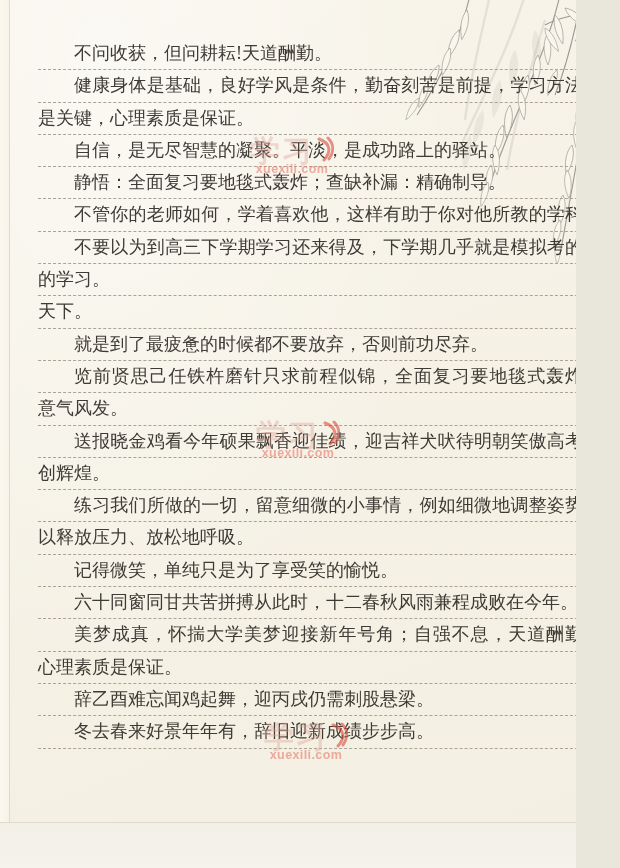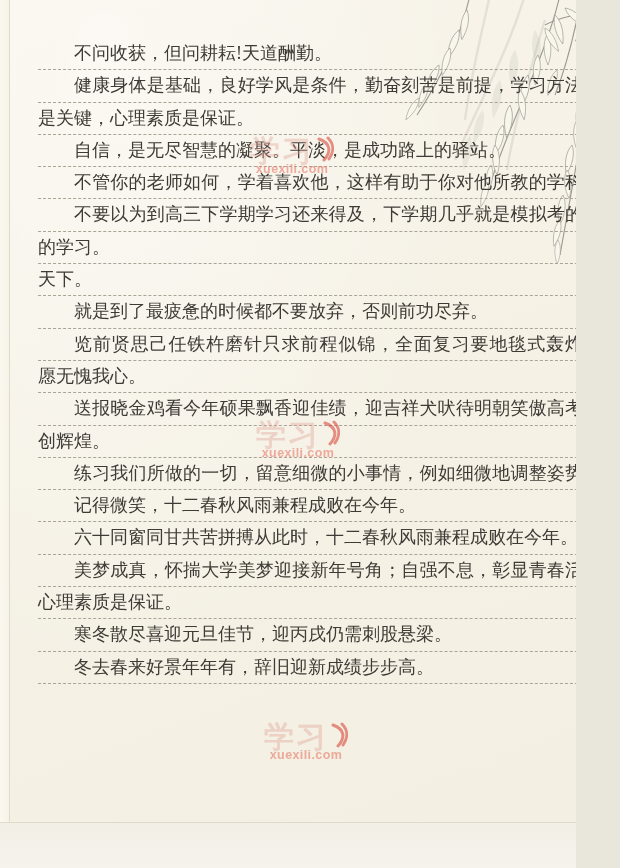--- a/index.html
+++ b/index.html
@@ -121,35 +121,37 @@
     </g>
   </svg>
 
   <div class="left-edge"></div>
 
   <div class="content">
     <div class="line indent">不问收获，但问耕耘!天道酬勤。</div>
     <div class="line indent full">健康身体是基础，良好学风是条件，勤奋刻苦是前提，学习方法</div>
     <div class="line">是关键，心理素质是保证。</div>
     <div class="line indent">自信，是无尽智慧的凝聚。平淡，是成功路上的驿站。</div>
+    <div class="line indent">静悟：全面复习要地毯式轰炸；查缺补漏：精确制导。</div>
     <div class="line indent full">不管你的老师如何，学着喜欢他，这样有助于你对他所教的学科</div>
     <div class="line indent full">不要以为到高三下学期学习还来得及，下学期几乎就是模拟考的</div>
     <div class="line">的学习。</div>
     <div class="line">天下。</div>
     <div class="line indent">就是到了最疲惫的时候都不要放弃，否则前功尽弃。</div>
     <div class="line indent full">览前贤思己任铁杵磨针只求前程似锦，全面复习要地毯式轰炸</div>
-    <div class="line">愿无愧我心。</div>
+    <div class="line">意气风发。</div>
     <div class="line indent full">送报晓金鸡看今年硕果飘香迎佳绩，迎吉祥犬吠待明朝笑傲高考</div>
     <div class="line">创辉煌。</div>
     <div class="line indent full">练习我们所做的一切，留意细微的小事情，例如细微地调整姿势</div>
-    <div class="line indent">记得微笑，十二春秋风雨兼程成败在今年。</div>
+    <div class="line">以释放压力、放松地呼吸。</div>
+    <div class="line indent">记得微笑，单纯只是为了享受笑的愉悦。</div>
     <div class="line indent">六十同窗同甘共苦拼搏从此时，十二春秋风雨兼程成败在今年。</div>
-    <div class="line indent full">美梦成真，怀揣大学美梦迎接新年号角；自强不息，彰显青春活</div>
+    <div class="line indent full">美梦成真，怀揣大学美梦迎接新年号角；自强不息，天道酬勤</div>
     <div class="line">心理素质是保证。</div>
-    <div class="line indent">寒冬散尽喜迎元旦佳节，迎丙戌仍需刺股悬梁。</div>
+    <div class="line indent">辞乙酉难忘闻鸡起舞，迎丙戌仍需刺股悬梁。</div>
     <div class="line indent">冬去春来好景年年有，辞旧迎新成绩步步高。</div>
   </div>
 
   <div class="wm wm1">
     <div class="wm-logo">
       <span>学习</span>
       <svg class="wm-swoosh" width="18" height="26">
         <path d="M3,3 C14,7 16,15 8,24 M12,2 C18,8 18,16 13,23" stroke="rgba(217,79,65,.62)" fill="none" stroke-width="3" stroke-linecap="round"></path>
       </svg>
     </div>

